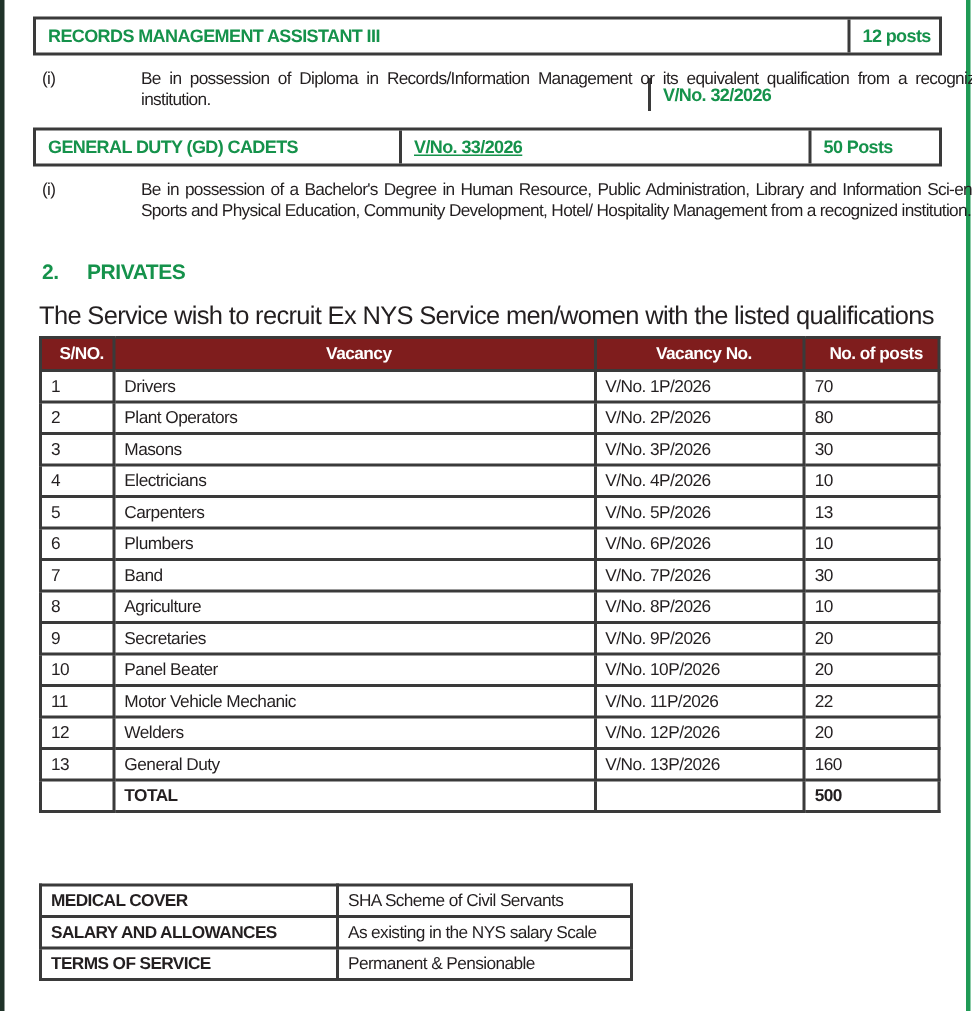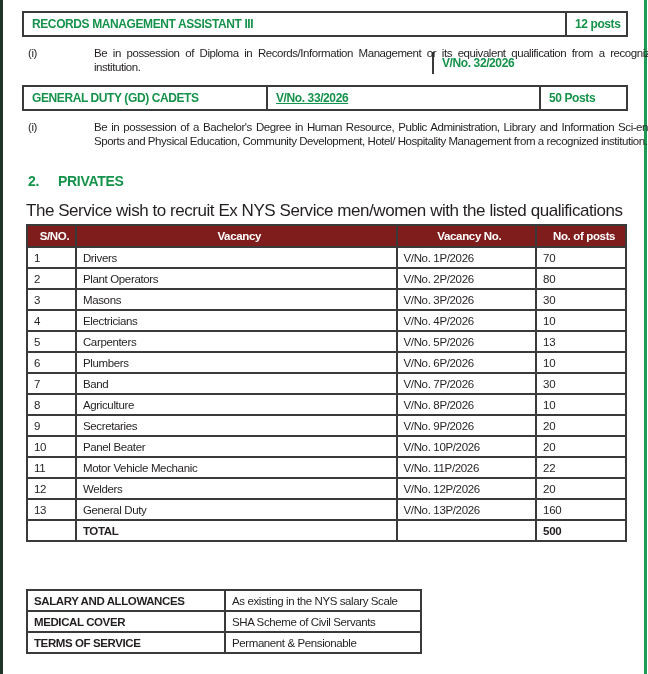--- a/index.html
+++ b/index.html
@@ -196,25 +196,25 @@
       <td class="bold">TOTAL</td>
       <td></td>
       <td class="bold">500</td>
     </tr>
   </tbody>
 </table>
 
 <table class="terms">
   <tbody>
       <tr>
+    <td class="k">MEDICAL COVER</td>
+    <td>SHA Scheme of Civil Servants</td>
+  </tr>
+  <tr>
     <td class="k">SALARY AND ALLOWANCES</td>
     <td>As existing in the NYS salary Scale</td>
-  </tr>
-  <tr>
-    <td class="k">MEDICAL COVER</td>
-    <td>SHA Scheme of Civil Servants</td>
   </tr>
   <tr>
     <td class="k">TERMS OF SERVICE</td>
     <td>Permanent &amp; Pensionable</td>
   </tr>
 </tbody>
   </table>
 
 </body></html>

